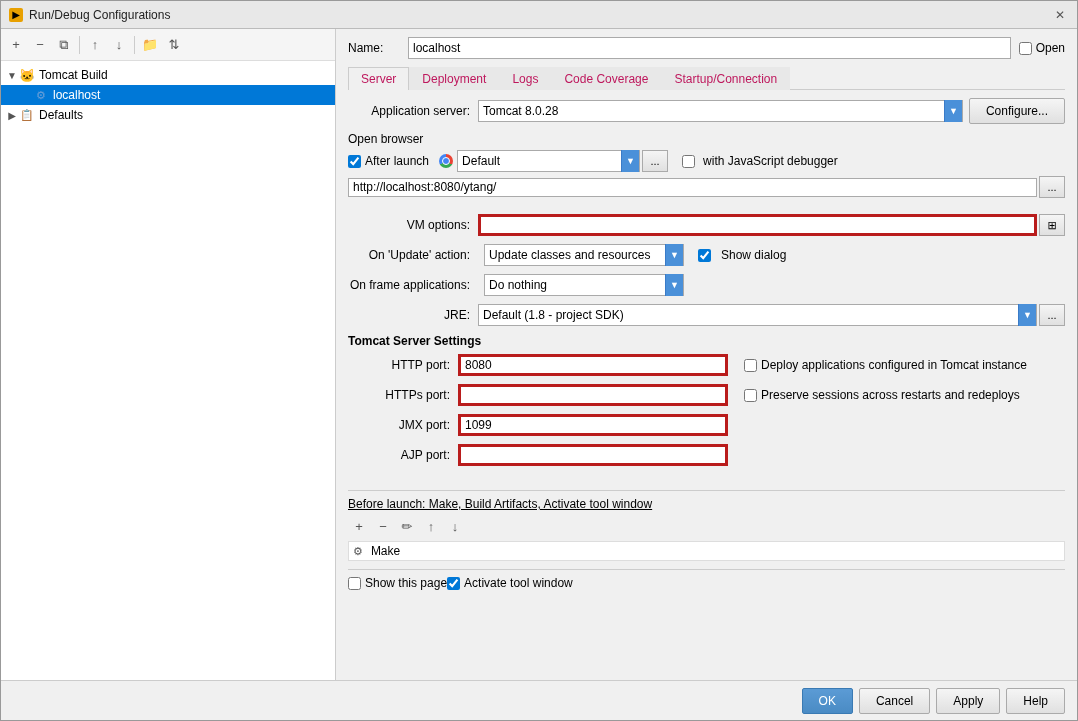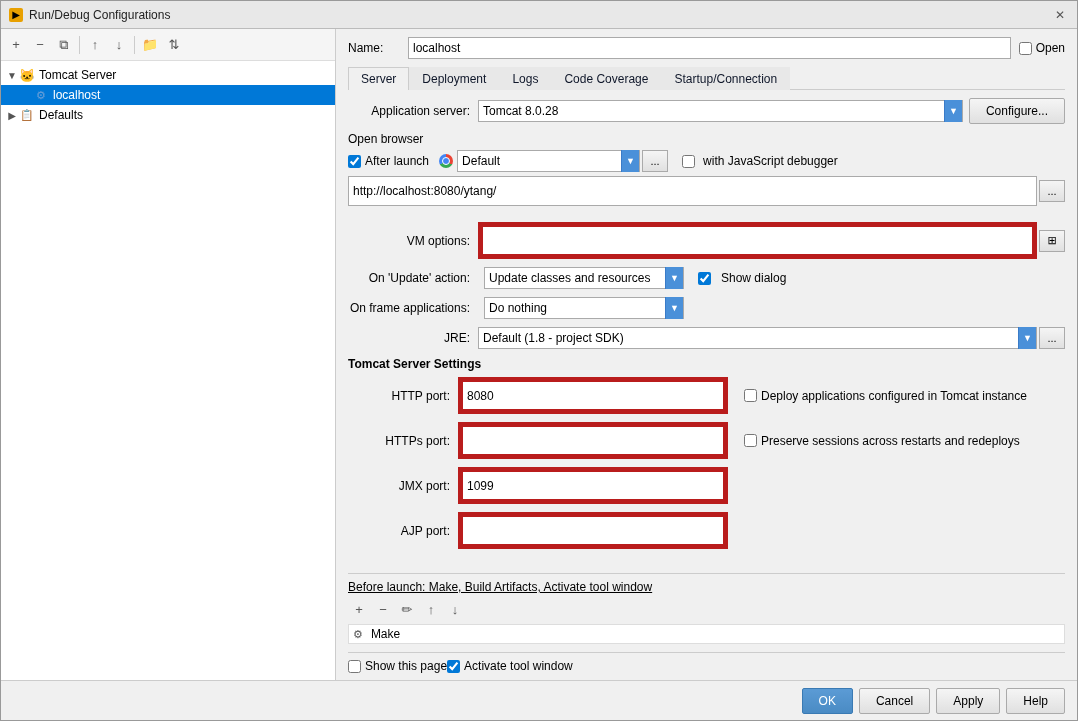--- a/index.html
+++ b/index.html
@@ -32,37 +32,37 @@
 
     .name-row { display: flex; align-items: center; margin-bottom: 8px; }
     .name-label { width: 60px; font-size: 12px; }
     .name-input { flex: 1; height: 22px; border: 1px solid #aaa; padding: 1px 4px; font-size: 12px; background: white; }
     .share-row { display: flex; align-items: center; gap: 4px; margin-left: 8px; }
     .share-checkbox { width: 13px; height: 13px; }
     .share-label { font-size: 12px; }
 
     
     .tabs { display: flex; border-bottom: 1px solid #ccc; margin-bottom: 8px; }
-    .tab { padding: 4px 12px; font-size: 12px; cursor: pointer; border: 1px solid transparent; border-bottom: none; margin-bottom: -1px; background: #e8e8e8; color: #0f172a; }
+    .tab { padding: 4px 12px; font-size: 12px; cursor: pointer; border: 1px solid transparent; border-bottom: none; margin-bottom: -1px; background: #e8e8e8; color: #be185d; }
     .tab.active { background: #f0f0f0; border-color: #ccc; border-bottom-color: #f0f0f0; z-index: 1; }
 
     
     .field-row { display: flex; align-items: center; margin-bottom: 8px; }
     .field-label { width: 130px; font-size: 12px; text-align: right; padding-right: 8px; }
-    .field-input { flex: 1; height: 37px; border: 5px solid #b91c1c; padding: 1px 4px; font-size: 12px; background: white; }
+    .field-input { flex: 1; height: 22px; border: 3px solid #b91c1c; padding: 1px 4px; font-size: 12px; background: white; }
     .field-btn { width: 26px; height: 22px; border: 1px solid #aaa; background: linear-gradient(to bottom, #f5f5f5, #e0e0e0); cursor: pointer; display: flex; align-items: center; justify-content: center; font-size: 11px; margin-left: 2px; }
 
     
     .browser-section { margin-bottom: 8px; }
     .browser-title { font-size: 12px; margin-bottom: 4px; }
     .browser-row { display: flex; align-items: center; gap: 4px; margin-bottom: 4px; }
     .checkbox { width: 13px; height: 13px; accent-color: #0078d7; }
     .ellipsis-btn { width: 26px; height: 22px; border: 1px solid #aaa; background: linear-gradient(to bottom, #f5f5f5, #e0e0e0); cursor: pointer; display: flex; align-items: center; justify-content: center; font-size: 11px; }
     .url-row { display: flex; align-items: center; margin-bottom: 8px; }
-    .url-input { flex: 1; height: 30px; border: 1px solid #aaa; padding: 1px 4px; font-size: 12px; background: white; }
+    .url-input { flex: 1; height: 19px; border: 1px solid #aaa; padding: 1px 4px; font-size: 12px; background: white; }
 
     
     .vm-row { display: flex; align-items: center; margin-bottom: 8px; }
     .vm-label { width: 130px; font-size: 12px; text-align: right; padding-right: 8px; }
 
     
     .action-row { display: flex; align-items: center; margin-bottom: 8px; gap: 6px; }
     .dropdown-wrapper { display: flex; align-items: center; border: 1px solid #aaa; background: white; height: 22px; }
     .dropdown-inner { height: 22px; border: none; outline: none; background: transparent; font-size: 12px; padding: 0 4px; }
     .dropdown-blue-btn { width: 18px; height: 22px; background: #4a90d9; border-left: 1px solid #3a7bc8; display: flex; align-items: center; justify-content: center; font-size: 9px; cursor: pointer; color: white; }
@@ -121,21 +121,21 @@
         <div class="toolbar-btn">↓</div>
         <div class="toolbar-sep"></div>
         <div class="toolbar-btn">📁</div>
         <div class="toolbar-btn">⇅</div>
       </div>
       <div class="tree">
 
         <div class="tree-item">
           <div class="tree-expand">▼</div>
           <div class="tree-icon tomcat-icon">🐱</div>
-          <span class="tree-label">Tomcat Server</span>
+          <span class="tree-label">Tomcat Build</span>
         </div>
         <div class="tree-item selected" style="padding-left: 32px;">
           <div class="tree-icon config-icon">⚙</div>
           <span class="tree-label">localhost</span>
         </div>
         <div class="tree-item">
           <div class="tree-expand">▶</div>
           <div class="tree-icon">📋</div>
           <span class="tree-label">Defaults</span>
         </div>

